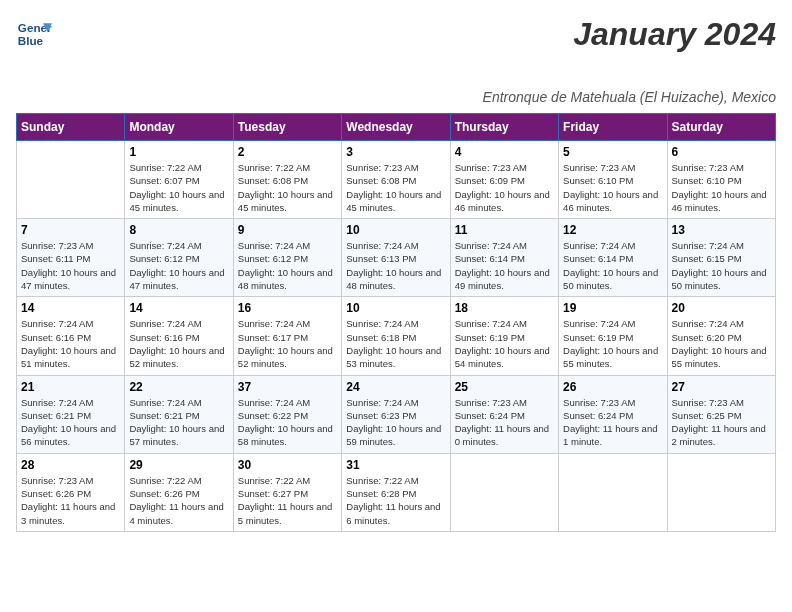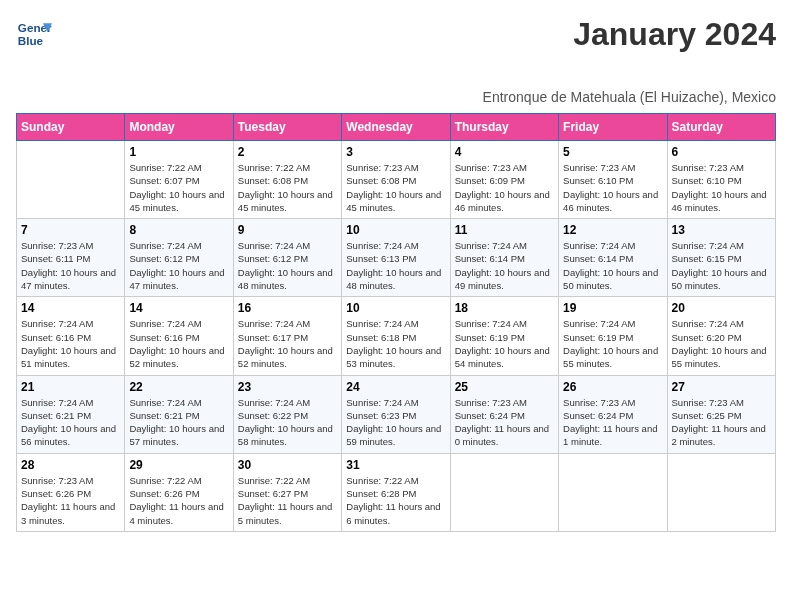--- a/index.html
+++ b/index.html
@@ -20,38 +20,39 @@
       display: flex;
       align-items: center;
       gap: 4px;
     }
     .logo-icon {
       width: 36px;
       height: 36px;
     }
     .title-area {
       text-align: right;
+      font-style: italic;
     }
     .month-title {
       font-size: 32px;
       font-weight: bold;
       color: #333;
     }
     .location-subtitle {
       font-size: 14px;
       color: #555;
       margin-top: 36px;
     }
     table {
       width: 100%;
       border-collapse: collapse;
       font-size: 10.5px;
     }
     thead tr th {
-      background-color: #ec4899;
+      background-color: #701a75;
       color: #fff;
       padding: 6px 4px;
       text-align: left;
       font-size: 12px;
       border: 1px solid #2d6db5;
     }
     tbody tr td {
       vertical-align: top;
       border: 1px solid #ccc;
       padding: 4px;
@@ -243,21 +244,21 @@
 Sunset: 6:21 PM
 Daylight: 10 hours and 56 minutes.</div>
         </td>
         <td>
           <span class="day-number">22</span>
           <div class="day-info" style="white-space: pre-line;">Sunrise: 7:24 AM
 Sunset: 6:21 PM
 Daylight: 10 hours and 57 minutes.</div>
         </td>
         <td>
-          <span class="day-number">23</span>
+          <span class="day-number">37</span>
           <div class="day-info" style="white-space: pre-line;">Sunrise: 7:24 AM
 Sunset: 6:22 PM
 Daylight: 10 hours and 58 minutes.</div>
         </td>
         <td>
           <span class="day-number">24</span>
           <div class="day-info" style="white-space: pre-line;">Sunrise: 7:24 AM
 Sunset: 6:23 PM
 Daylight: 10 hours and 59 minutes.</div>
         </td>

